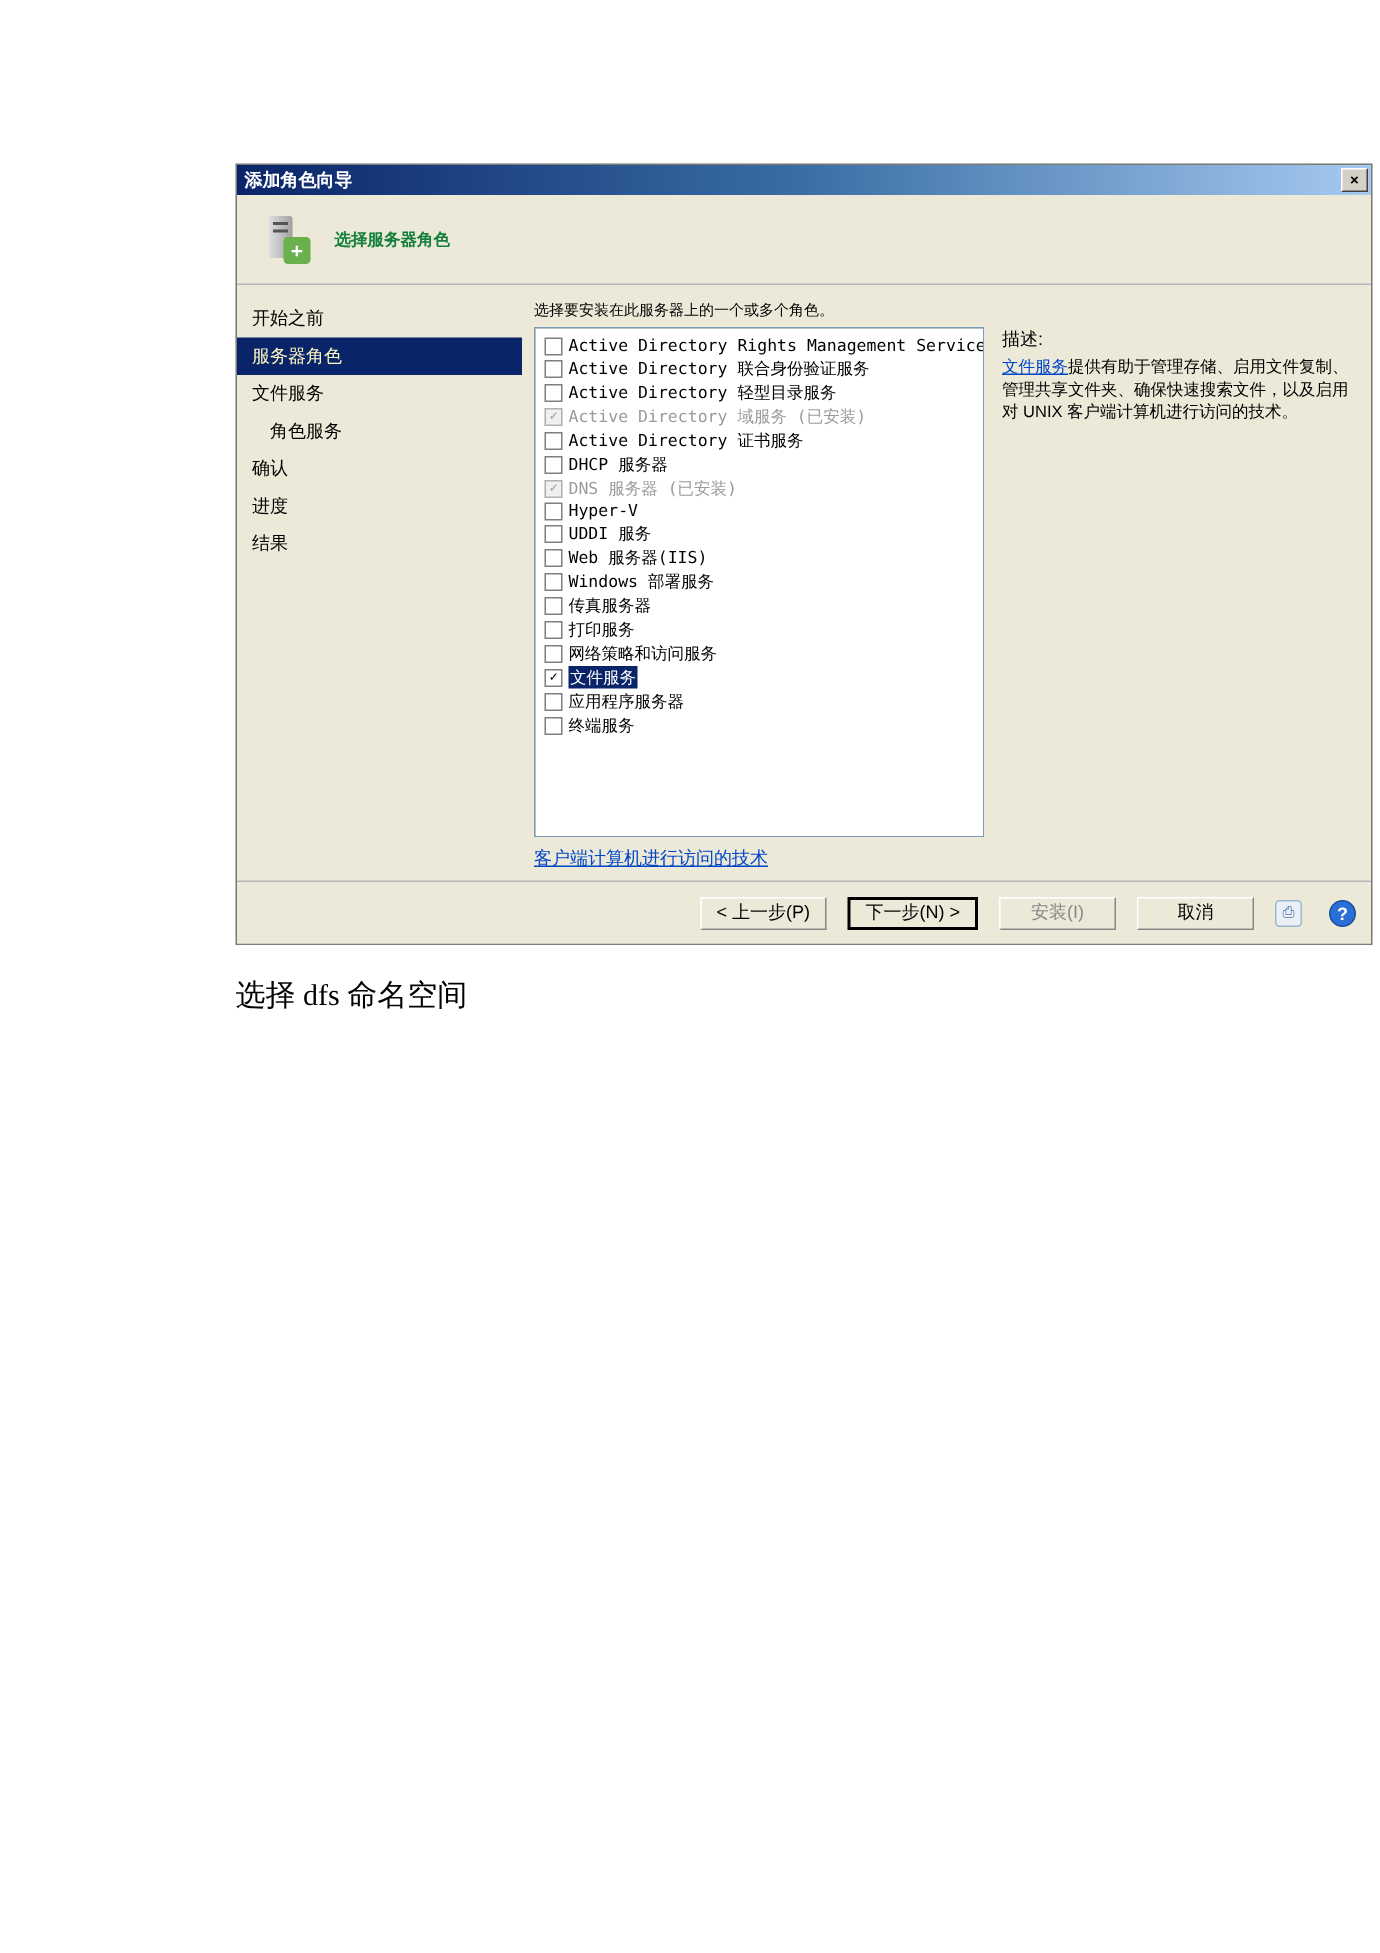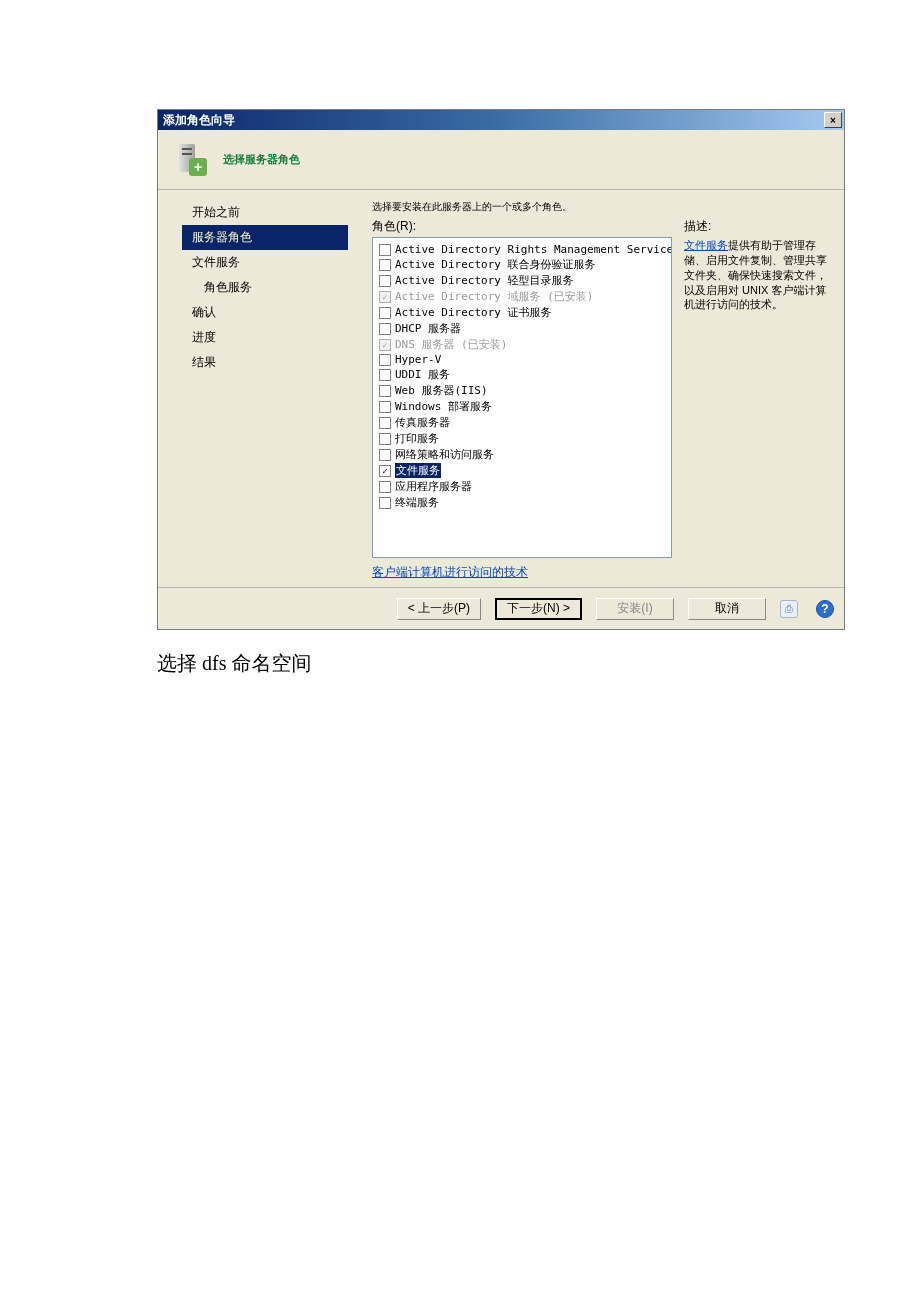--- a/index.html
+++ b/index.html
@@ -1,18 +1,18 @@
 <!DOCTYPE html>
 <html><head>
   <meta charset="utf-8">
   <style>
     * { margin: 0; padding: 0; box-sizing: border-box; }
     body { background: #fff; font-family: "SimSun", "宋体", sans-serif; width: 920px; }
     .doc-wrapper { position: relative; }
-    .window { position: relative; margin: 109px 0 0 157px; width: 688px; background: #ece9d8; border: 1px solid #7b7b7b; }
+    .window { position: relative; margin: 109px 0 0 157px; width: 758px; background: #ece9d8; border: 1px solid #7b7b7b; }
     .titlebar { display: flex; align-items: center; justify-content: space-between; height: 20px; background: linear-gradient(to right, #0a246a 0%, #3a6ea5 50%, #a6caf0 100%); color: #fff; font-size: 12px; padding-left: 5px; }
     .titlebar-text { font-weight: bold; }
     .close-btn { width: 18px; height: 16px; background: #d4d0c8; border: 1px solid #fff; border-right-color: #404040; border-bottom-color: #404040; margin-right: 2px; display: flex; align-items: center; justify-content: center; font-family: Arial; font-size: 10px; font-weight: bold; color: #000; cursor: pointer; }
     .header-area { display: flex; align-items: center; height: 60px; background: #ece9d8; padding-left: 15px; border-bottom: 1px solid #b5b5b5; }
     .header-icon { width: 40px; height: 40px; position: relative; }
     .server-body { position: absolute; width: 16px; height: 28px; left: 6px; top: 4px; background: linear-gradient(to right, #e0e0e0, #a0a0a0); border-radius: 2px; }
     .server-body::before, .server-body::after { content: ''; position: absolute; width: 10px; height: 2px; background: #555; left: 3px; }
     .server-body::before { top: 4px; }
     .server-body::after { top: 9px; }
     .plus-badge { position: absolute; width: 18px; height: 18px; right: 6px; bottom: 4px; background: #6ab04c; border-radius: 3px; display:flex; align-items:center; justify-content:center; color:#fff; font-weight:bold; font-size:14px; line-height:1; }
@@ -38,21 +38,21 @@
     .desc-col { flex: 1; }
     .desc-label { font-size: 12px; margin-bottom: 3px; }
     .desc-text { font-size: 11px; line-height: 1.35; color: #000; }
     .desc-link { color: #0046c8; text-decoration: underline; cursor: pointer; }
     .footer { display: flex; justify-content: flex-end; align-items: center; height: 42px; background: #ece9d8; border-top: 1px solid #b5b5b5; padding-right: 10px; gap: 14px; }
     .btn { font-size: 12px; height: 22px; padding: 0 10px; background: #ece9d8; border: 1px solid #888; border-top-color:#fff; border-left-color:#fff; cursor: pointer; min-width: 78px; }
     .btn.default { border: 2px solid #000; }
     .btn:disabled { color: #888; cursor: default; }
     .caption { margin: 20px 0 0 157px; font-size: 20px; font-family: "SimSun", serif; color: #000; }
     .watermark { position: absolute; left: 247px; top: 600px; font-size: 44px; color: #d8d8d8; letter-spacing: 1px; font-family: Arial, sans-serif; pointer-events: none; z-index: 0; font-weight: 400; }
-    .footer, .main-panel, .sidebar { position: relative; z-index: 1; padding-left: 24px; }
+    .footer, .main-panel, .sidebar { position: relative; z-index: 1; }
     .help-btn { width: 18px; height: 18px; border-radius: 50%; background: #2a6fd6; color: #fff; display: flex; align-items: center; justify-content: center; font-size: 12px; font-weight: bold; border: 1px solid #1a4fa0; cursor: pointer; margin-left: 4px; }
     .tiny-icon { width: 18px; height: 18px; border: 1px solid #9cb8d0; border-radius: 3px; background: #eaf0f6; display:flex; align-items:center; justify-content:center; font-size:10px; color:#4a6fa0; }
   </style>
 </head>
 <body>
 
 <div class="doc-wrapper">
   <div class="watermark">www.bdocx.com</div>
 
   <div class="window">
@@ -77,21 +77,20 @@
           <div class="sidebar-item indent">角色服务</div>
           <div class="sidebar-item">确认</div>
           <div class="sidebar-item">进度</div>
           <div class="sidebar-item">结果</div>
         </div>
 
       <div class="main-panel">
         <div class="instruction">选择要安装在此服务器上的一个或多个角色。</div>
         <div class="roles-row">
           <div class="roles-col">
-            <div class="roles-label">角色(R):</div>
             <div class="roles-list" id="roles-list">
                 <div class="role-item">
                   <span class="checkbox"></span>
                   <span class="role-label">Active Directory Rights Management Services</span>
                 </div>
                 <div class="role-item">
                   <span class="checkbox"></span>
                   <span class="role-label">Active Directory 联合身份验证服务</span>
                 </div>
                 <div class="role-item">

